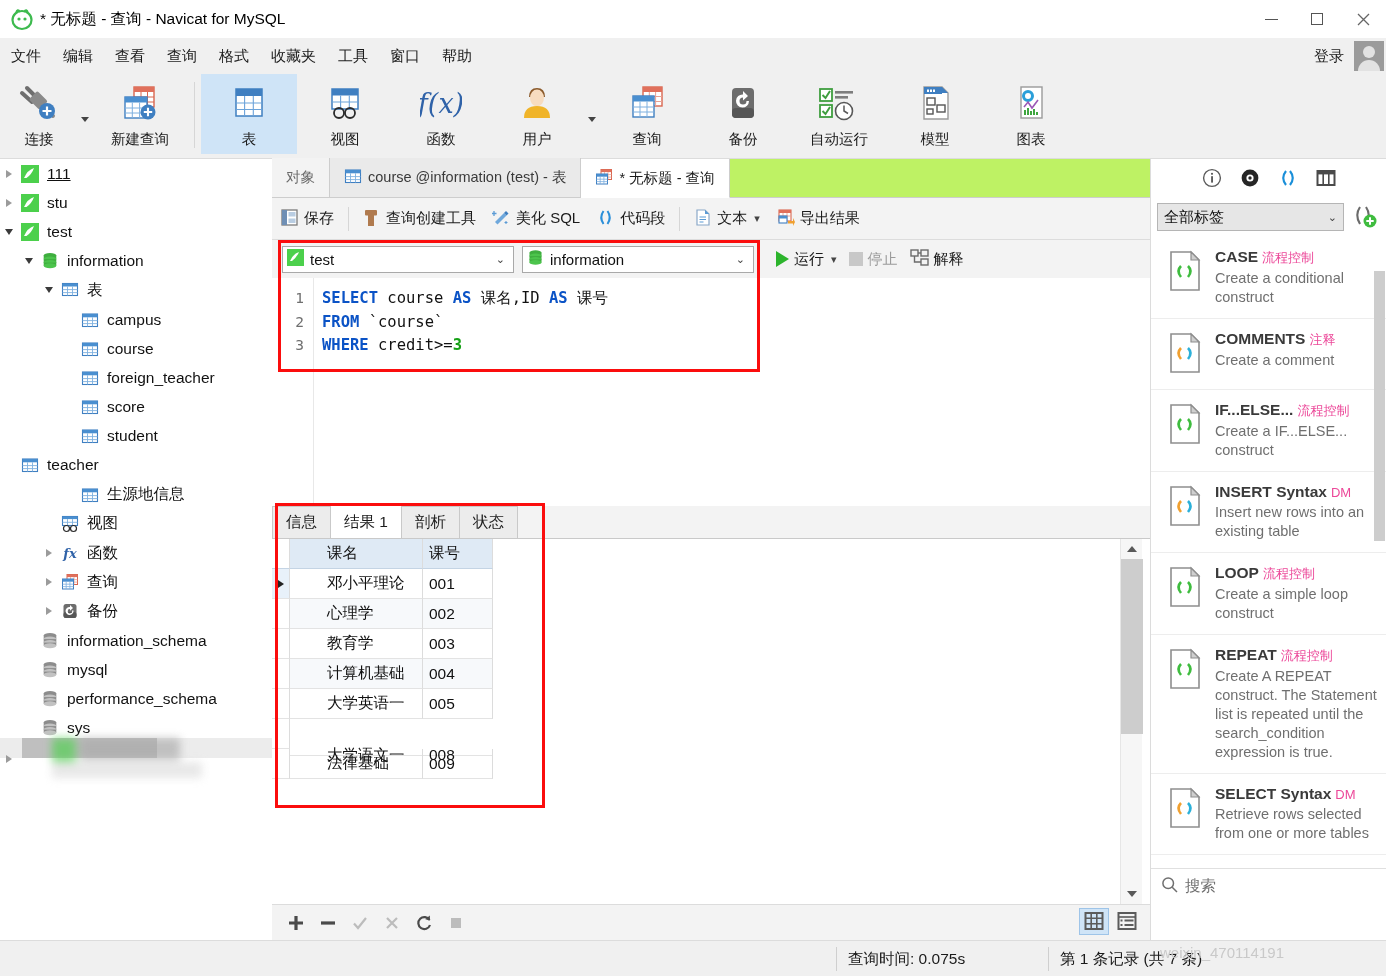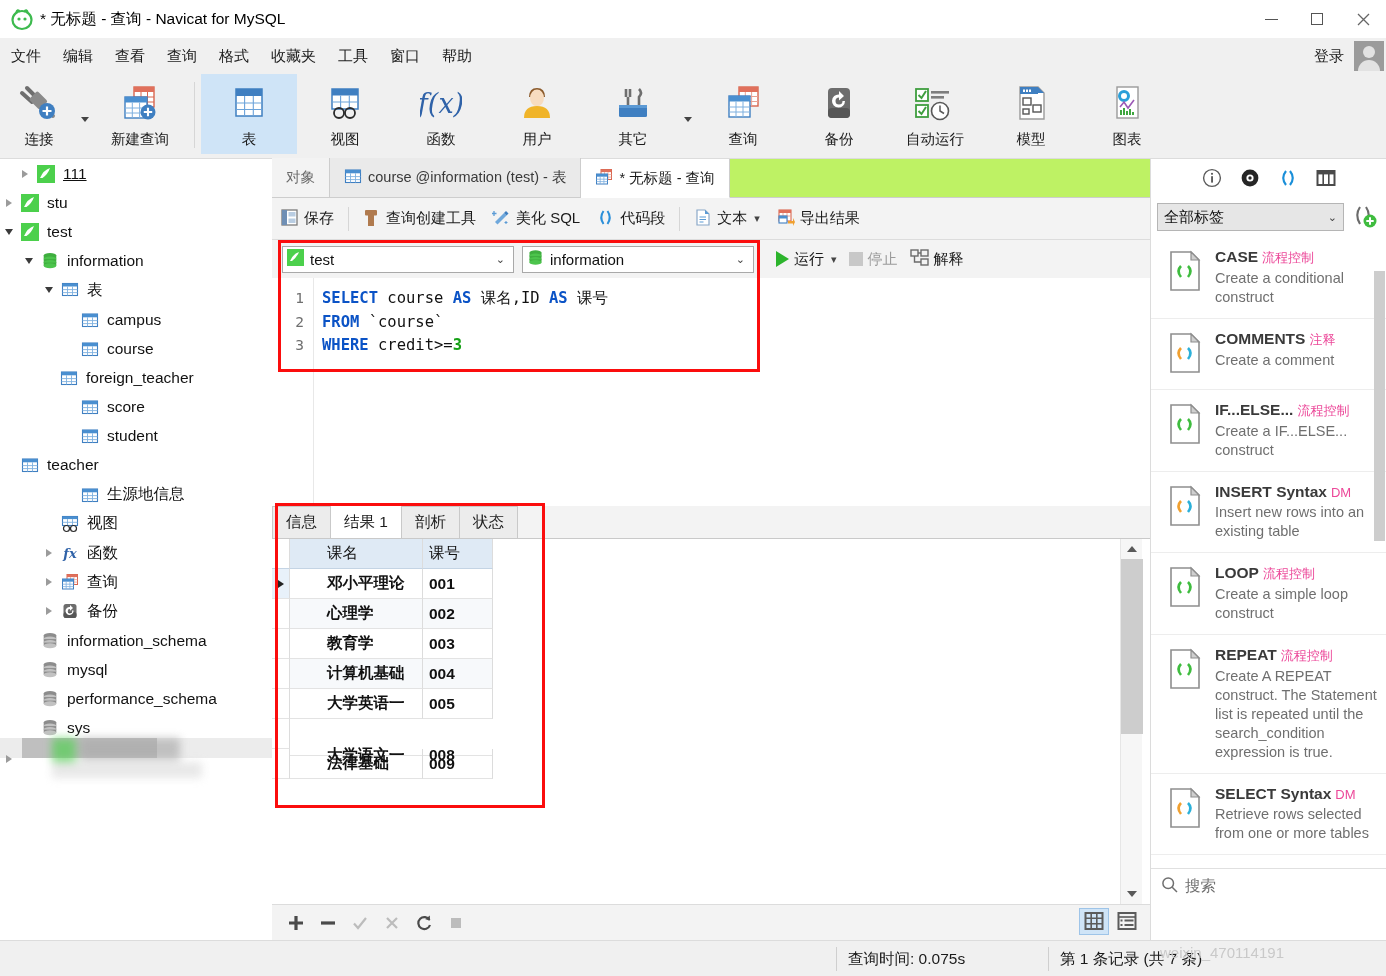--- a/index.html
+++ b/index.html
@@ -157,21 +157,21 @@
     border: 1px solid #c9c9c9; border-bottom: none; margin-right: -1px; cursor: default;
   }
   .rtab.active { background: #ffffff; height: 33px; position: relative; z-index: 3; }
 
   
   .grid {
     position: absolute; left: 272px; top: 539px; width: 856px; height: 365px;
     background: #ffffff; overflow: hidden;
   }
   .grow { display: flex; height: 30px; align-items: stretch; font-size: 15.5px; color: #111; }
-  .gcell { border-right: 1px solid #dcdcdc; border-bottom: 1px solid #e3e3e3; display: flex; align-items: center; padding: 0 6px; font-weight: bold; }
+  .gcell { border-right: 1px solid #dcdcdc; border-bottom: 1px solid #e3e3e3; display: flex; align-items: center; padding: 0 6px; }
   .gind { width: 18px; flex: 0 0 18px; border-right: 1px solid #dcdcdc; border-bottom: 1px solid #e3e3e3;
           display: flex; align-items: center; justify-content: center; background: #fff; }
   .gind.cur { background: #e8f1fa; }
   .gind .ptr { width:0;height:0;border-top:4.5px solid transparent;border-bottom:4.5px solid transparent;border-left:6px solid #222; }
   .hdr .gcell { background: #dfeaf5; font-weight: 400; border-bottom: 1px solid #c4d4e4; }
   .hdr .gind { background: #fff; border-bottom: 1px solid #c4d4e4; }
   .c1 { width: 133px; flex: 0 0 133px; padding-left: 37px; }
   .c2 { width: 70px; flex: 0 0 70px; }
   .alt { background: #f7f9fb; }
   .hl { background: #eaf3fb; margin-top: 36px; }
@@ -387,31 +387,20 @@
       <div class="rb-btn">
         <div class="rb-ico">
           <svg width="42" height="42" viewBox="0 0 42 42">
             <path d="M13 14 Q13 5 21 5 Q29 5 29 14 Z" fill="#8b5a2b"></path>
             <ellipse cx="21" cy="15" rx="7" ry="8.5" fill="#f7dcc0"></ellipse>
             <path d="M8 35 Q8 23 21 23 Q34 23 34 35 Z" fill="#f0b429"></path>
           </svg>
         </div>
         <div class="rb-lbl">用户</div>
       </div>
-      <div class="rb-btn">
-        <div class="rb-ico">
-          <svg width="42" height="42" viewBox="0 0 42 42">
-            <path d="M14 6 L14 14 M18 6 L18 14 M16 14 L16 24" stroke="#6e6e6e" stroke-width="2.6" fill="none"></path>
-            <path d="M27 6 Q31 10 27 14 L27 24" stroke="#6e6e6e" stroke-width="2.6" fill="none"></path>
-            <rect x="7" y="22" width="28" height="12" rx="1.5" fill="#3f7fc1"></rect>
-            <rect x="7" y="22" width="28" height="3" fill="#5c9ad5"></rect>
-          </svg>
-        </div>
-        <div class="rb-lbl">其它</div>
-      </div>
       <div class="rb-caret">
           <span class="caret-dn"></span>
         </div>
     </div>
 
     <div class="rb-group">
       <div class="rb-btn">
         <div class="rb-ico">
           <svg width="42" height="42" viewBox="0 0 42 42">
             <rect x="17" y="4" width="19" height="19" fill="#fff" stroke="#d9664f" stroke-width="1.4"></rect>
@@ -485,21 +474,21 @@
                 <rect x="26" y="29" width="2" height="3"></rect>
               </g>
           </svg>
         </div>
         <div class="rb-lbl">图表</div>
       </div>
     </div>
   </div>
 
   <div class="tree" id="tree-root">
-      <div class="tnode" style="padding-left: 16px; text-decoration: underline;">
+      <div class="tnode" style="padding-left: 0px; text-decoration: underline;">
         <div class="tarr">
           <span class="arr-r"></span>
         </div>
         <div class="tico">
           <svg width="18" height="18" viewBox="0 0 18 18">
             <rect width="18" height="18" fill="#4cd04c"></rect>
             <path d="M3 13 Q6.5 5 13 3 Q11 9 5.5 13 Z" fill="#fff"></path>
           </svg>
         </div>
         <div class="tlbl">111</div>
@@ -573,21 +562,21 @@
         <div class="tarr"></div>
         <div class="tico">
           <svg width="18" height="18" viewBox="0 0 18 18">
             <rect x="1.5" y="3" width="15" height="12.5" fill="#fff" stroke="#3f7fc1" stroke-width="1.1"></rect>
             <rect x="1.5" y="3" width="15" height="3.3" fill="#4a8fd0"></rect>
             <path d="M6.5 6.3 V15.5 M11.5 6.3 V15.5 M1.5 9.6 H16.5 M1.5 12.6 H16.5" stroke="#7eb0df" stroke-width="0.9"></path>
           </svg>
         </div>
         <div class="tlbl">course</div>
       </div>
-      <div class="tnode" style="padding-left: 39px;">
+      <div class="tnode" style="padding-left: 60px;">
         <div class="tarr"></div>
         <div class="tico">
           <svg width="18" height="18" viewBox="0 0 18 18">
             <rect x="1.5" y="3" width="15" height="12.5" fill="#fff" stroke="#3f7fc1" stroke-width="1.1"></rect>
             <rect x="1.5" y="3" width="15" height="3.3" fill="#4a8fd0"></rect>
             <path d="M6.5 6.3 V15.5 M11.5 6.3 V15.5 M1.5 9.6 H16.5 M1.5 12.6 H16.5" stroke="#7eb0df" stroke-width="0.9"></path>
           </svg>
         </div>
         <div class="tlbl">foreign_teacher</div>
       </div>

